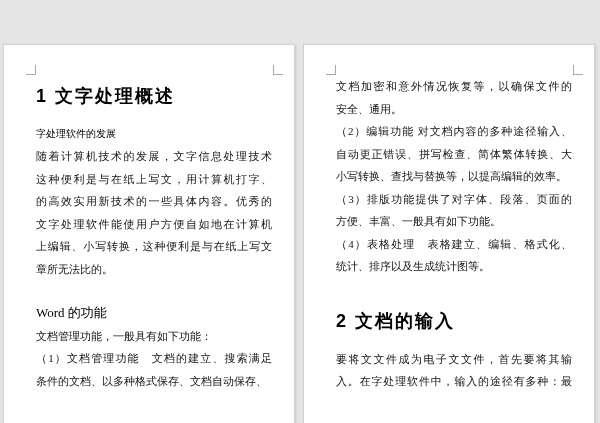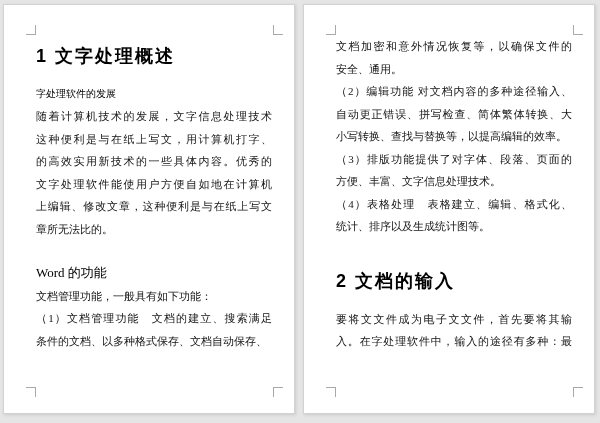--- a/index.html
+++ b/index.html
@@ -2,21 +2,21 @@
 <html><head>
 <meta charset="utf-8">
 <style>
   html, body { margin: 0; padding: 0; }
   body {
     width: 600px; height: 423px;
     background: #e5e5e5;
     overflow: hidden;
     font-family: "Liberation Sans", "DejaVu Sans", sans-serif;
   }
-  .stage { position: relative; width: 600px; height: 313px; }
+  .stage { position: relative; width: 600px; height: 313px; margin-top: 40px; }
 
   .page {
     position: absolute;
     top: 4px;
     width: 292px; height: 410px;
     background: #ffffff;
     border: 1px solid #d2d2d2;
     box-shadow: 1px 1px 3px rgba(0,0,0,0.12);
     box-sizing: border-box;
   }
@@ -86,21 +86,21 @@
     <div class="crop crop-bl"></div>
     <div class="crop crop-br"></div>
     <div class="text-area">
         <div class="blk-h1">1 文字处理概述</div>
         <div class="blk-h2">字处理软件的发展</div>
         <div class="blk-p">
           <div class="line just">随着计算机技术的发展，文字信息处理技术</div>
           <div class="line just">这种便利是与在纸上写文，用计算机打字、</div>
           <div class="line just">的高效实用新技术的一些具体内容。优秀的</div>
           <div class="line just">文字处理软件能使用户方便自如地在计算机</div>
-          <div class="line just">上编辑、修改文章，这种便利是与在纸上写文</div>
+          <div class="line just">上编辑、小写转换，这种便利是与在纸上写文</div>
           <div class="line">章所无法比的。</div>
         </div>
         <div class="blk-spacer"></div>
         <div class="blk-h3">Word 的功能</div>
         <div class="blk-p">
           <div class="line">文档管理功能，一般具有如下功能：</div>
         </div>
         <div class="blk-p">
           <div class="line just">（1）文档管理功能　文档的建立、搜索满足</div>
           <div class="line">条件的文档、以多种格式保存、文档自动保存、</div>
@@ -118,21 +118,21 @@
           <div class="line just">文档加密和意外情况恢复等，以确保文件的</div>
           <div class="line">安全、通用。</div>
         </div>
         <div class="blk-p">
           <div class="line just">（2）编辑功能 对文档内容的多种途径输入、</div>
           <div class="line just">自动更正错误、拼写检查、简体繁体转换、大</div>
           <div class="line">小写转换、查找与替换等，以提高编辑的效率。</div>
         </div>
         <div class="blk-p">
           <div class="line just">（3）排版功能提供了对字体、段落、页面的</div>
-          <div class="line">方便、丰富、文字信息处理技术。</div>
+          <div class="line">方便、丰富、一般具有如下功能。</div>
         </div>
         <div class="blk-p">
           <div class="line just">（4）表格处理　表格建立、编辑、格式化、</div>
           <div class="line">统计、排序以及生成统计图等。</div>
         </div>
         <div class="blk-h1">2 文档的输入</div>
         <div class="blk-p">
           <div class="line just">要将文文件成为电子文文件，首先要将其输</div>
           <div class="line just">入。在字处理软件中，输入的途径有多种：最</div>
         </div>

